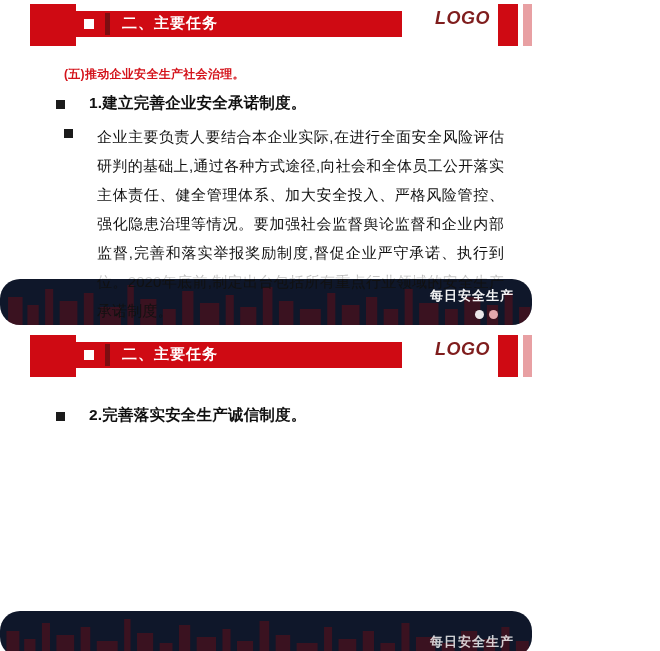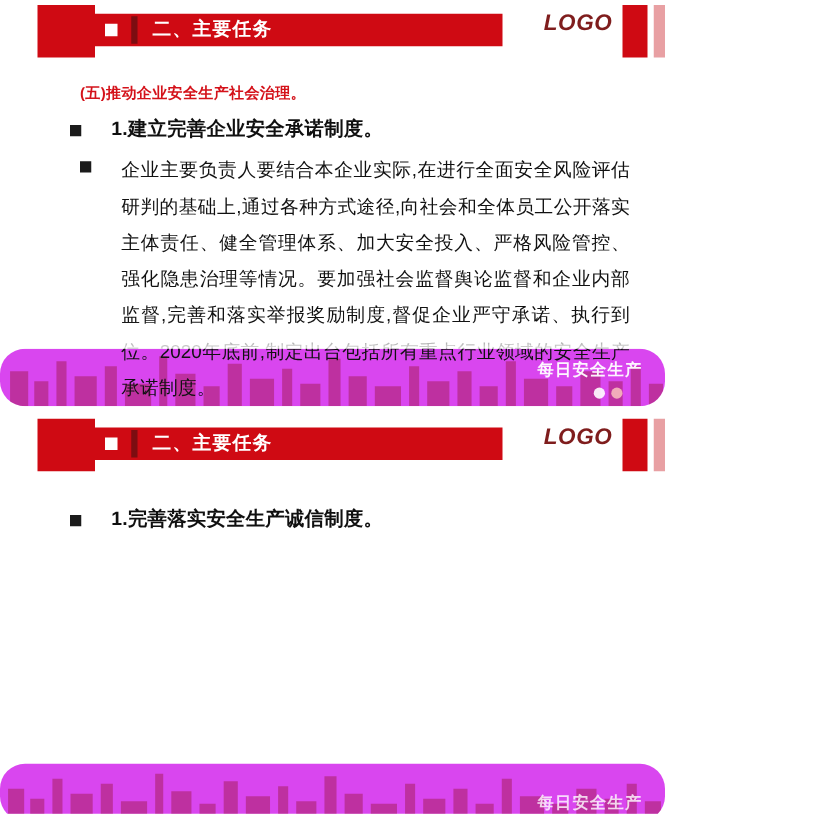--- a/index.html
+++ b/index.html
@@ -97,21 +97,21 @@
     background: #e8a0a3;
   }
 
   
   .red-band {
     position: absolute;
     left: 0;
     bottom: 0;
     width: 100%;
     height: 46px;
-    background: #d946ef;
+    background: #0f172a;
     overflow: hidden;
     border-radius: 20px;
   }
   .red-band .skyline {
     position: absolute;
     left: 0;
     bottom: 0;
     width: 100%;
     height: 46px;
     opacity: 0.35;
@@ -299,21 +299,21 @@
     <div class="hdr-tick"></div>
     <div class="hdr-title">二、主要任务</div>
     <div class="hdr-logo">LOGO</div>
     <div class="hdr-right-block"></div>
     <div class="hdr-right-block2"></div>
   </div>
 
   <div class="body-area">
     <div class="bullet-row" style="margin-top:18px;">
       <span class="bullet-sq"></span>
-      <span class="bullet-title">1.完善落实安全生产诚信制度。</span>
+      <span class="bullet-title">2.完善落实安全生产诚信制度。</span>
     </div>
 
   </div>
 
   <div class="red-band">
     <svg class="skyline" viewBox="0 0 660 46" preserveAspectRatio="none">
       <g fill="#8d0a10">
         <rect x="8" y="20" width="16" height="26"></rect>
         <rect x="30" y="28" width="14" height="18"></rect>
         <rect x="52" y="12" width="10" height="34"></rect>

